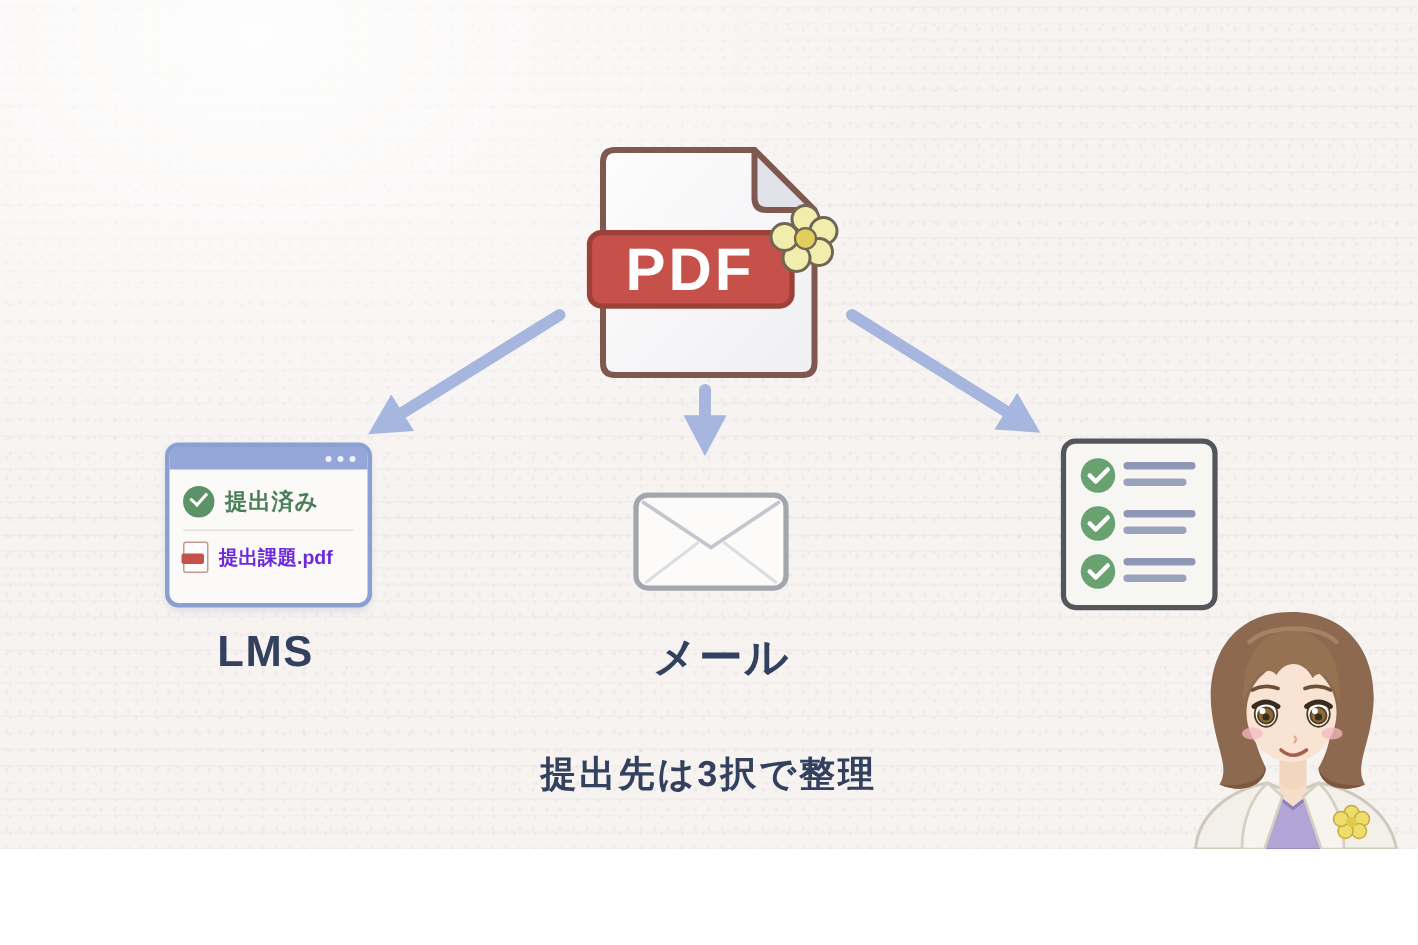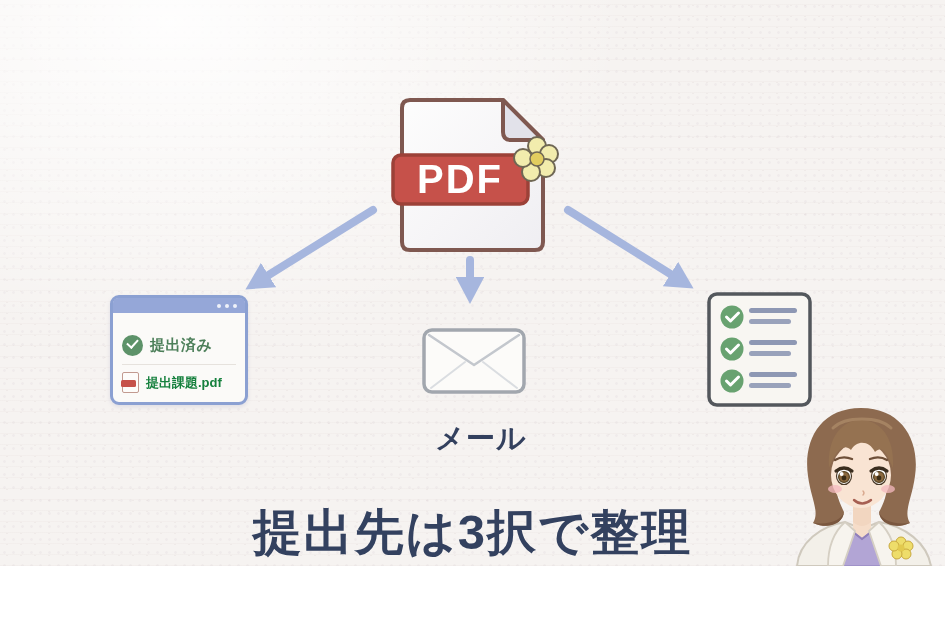--- a/index.html
+++ b/index.html
@@ -23,51 +23,51 @@
     left:110px;top:295px;width:138px;height:110px;
     background:#fbfaf8;border:3px solid #8ba0d2;border-radius:9px;
     box-shadow:0 2px 4px rgba(120,130,170,.18);
     box-sizing:border-box;
   }
   .lms-titlebar{
     height:15px;background:#95a7d8;border-radius:5px 5px 0 0;
     display:flex;align-items:center;justify-content:flex-end;gap:4px;padding-right:8px;
   }
   .tb-dot{width:4px;height:4px;border-radius:50%;background:rgba(255,255,255,.85);}
-  .lms-body{padding:22px 9px 0 9px;}
+  .lms-body{padding:11px 9px 0 9px;}
   .lms-row{display:flex;align-items:center;gap:7px;}
   .check-circle{
     width:21px;height:21px;border-radius:50%;background:#5d9269;flex:0 0 auto;
     position:relative;
   }
   .check-circle::after{
     content:"";position:absolute;left:5px;top:4px;width:9px;height:5px;
     border-left:2.5px solid #fff;border-bottom:2.5px solid #fff;
     transform:rotate(-48deg);
   }
   .lms-status{color:#4c7f59;font-weight:bold;font-size:15px;letter-spacing:.5px;}
   .lms-divider{height:1px;background:#e6e2dd;margin:8px 0 7px 0;}
   .mini-pdf{
     width:15px;height:19px;background:#fdfcfa;border:1px solid #c29a90;border-radius:2px;
     position:relative;flex:0 0 auto;
   }
   .mini-pdf::after{
     content:"";position:absolute;left:-2px;top:7px;width:15px;height:7px;
     background:#c6514a;border-radius:1.5px;
   }
-  .lms-file{color:#15803d;font-weight:600;font-size:13px;}
+  .lms-file{color:#6d28d9;font-weight:600;font-size:13px;}
 
   
   .dest-label{
     top:419px;width:160px;text-align:center;
     color:#33405e;font-weight:bold;font-size:29px;letter-spacing:1px;
   }
   .heading{
     top:500px;left:0;width:945px;text-align:center;
-    color:#33415f;font-weight:bold;font-size:49px;letter-spacing:2px;
+    color:#33415f;font-weight:bold;font-size:24px;letter-spacing:2px;
   }
 </style>
 </head>
 <body>
 
 <div class="stage">
 
   <svg class="abs" style="left:390px;top:96px;" width="178" height="162" viewBox="0 0 178 162">
     <defs>
       <linearGradient id="docg" x1="0" y1="0" x2="1" y2="1">
@@ -145,20 +145,21 @@
       <rect x="45" y="61" width="42" height="5" rx="2.5" fill="#99a2bb"></rect>
     </g>
     <g>
       <circle cx="28" cy="91" r="11.5" fill="#68a270"></circle>
       <path d="M22.5,91 l4,4 l8,-8" stroke="#ffffff" stroke-width="3" fill="none" stroke-linecap="round" stroke-linejoin="round"></path>
       <rect x="45" y="82" width="48" height="5" rx="2.5" fill="#8e98b4"></rect>
       <rect x="45" y="93" width="42" height="5" rx="2.5" fill="#99a2bb"></rect>
     </g>
   </svg>
 
+  <div class="abs dest-label" style="left:97px;">LMS</div>
   <div class="abs dest-label" style="left:401px;text-align:center;">メール</div>
 
   <div class="abs heading">提出先は3択で整理</div>
 
   <svg class="abs" style="right:0;bottom:0;" width="162" height="170" viewBox="0 0 162 170">
 
     <path d="M78,12 C36,12 20,46 25,80 C28,103 37,116 30,127 C47,134 60,127 61,116
              C54,102 50,88 52,70 L104,70 C106,88 104,102 96,116
              C97,127 110,134 127,127 C120,116 129,103 132,80 C137,46 120,12 78,12 Z" fill="#8d6a4f"></path>
 

